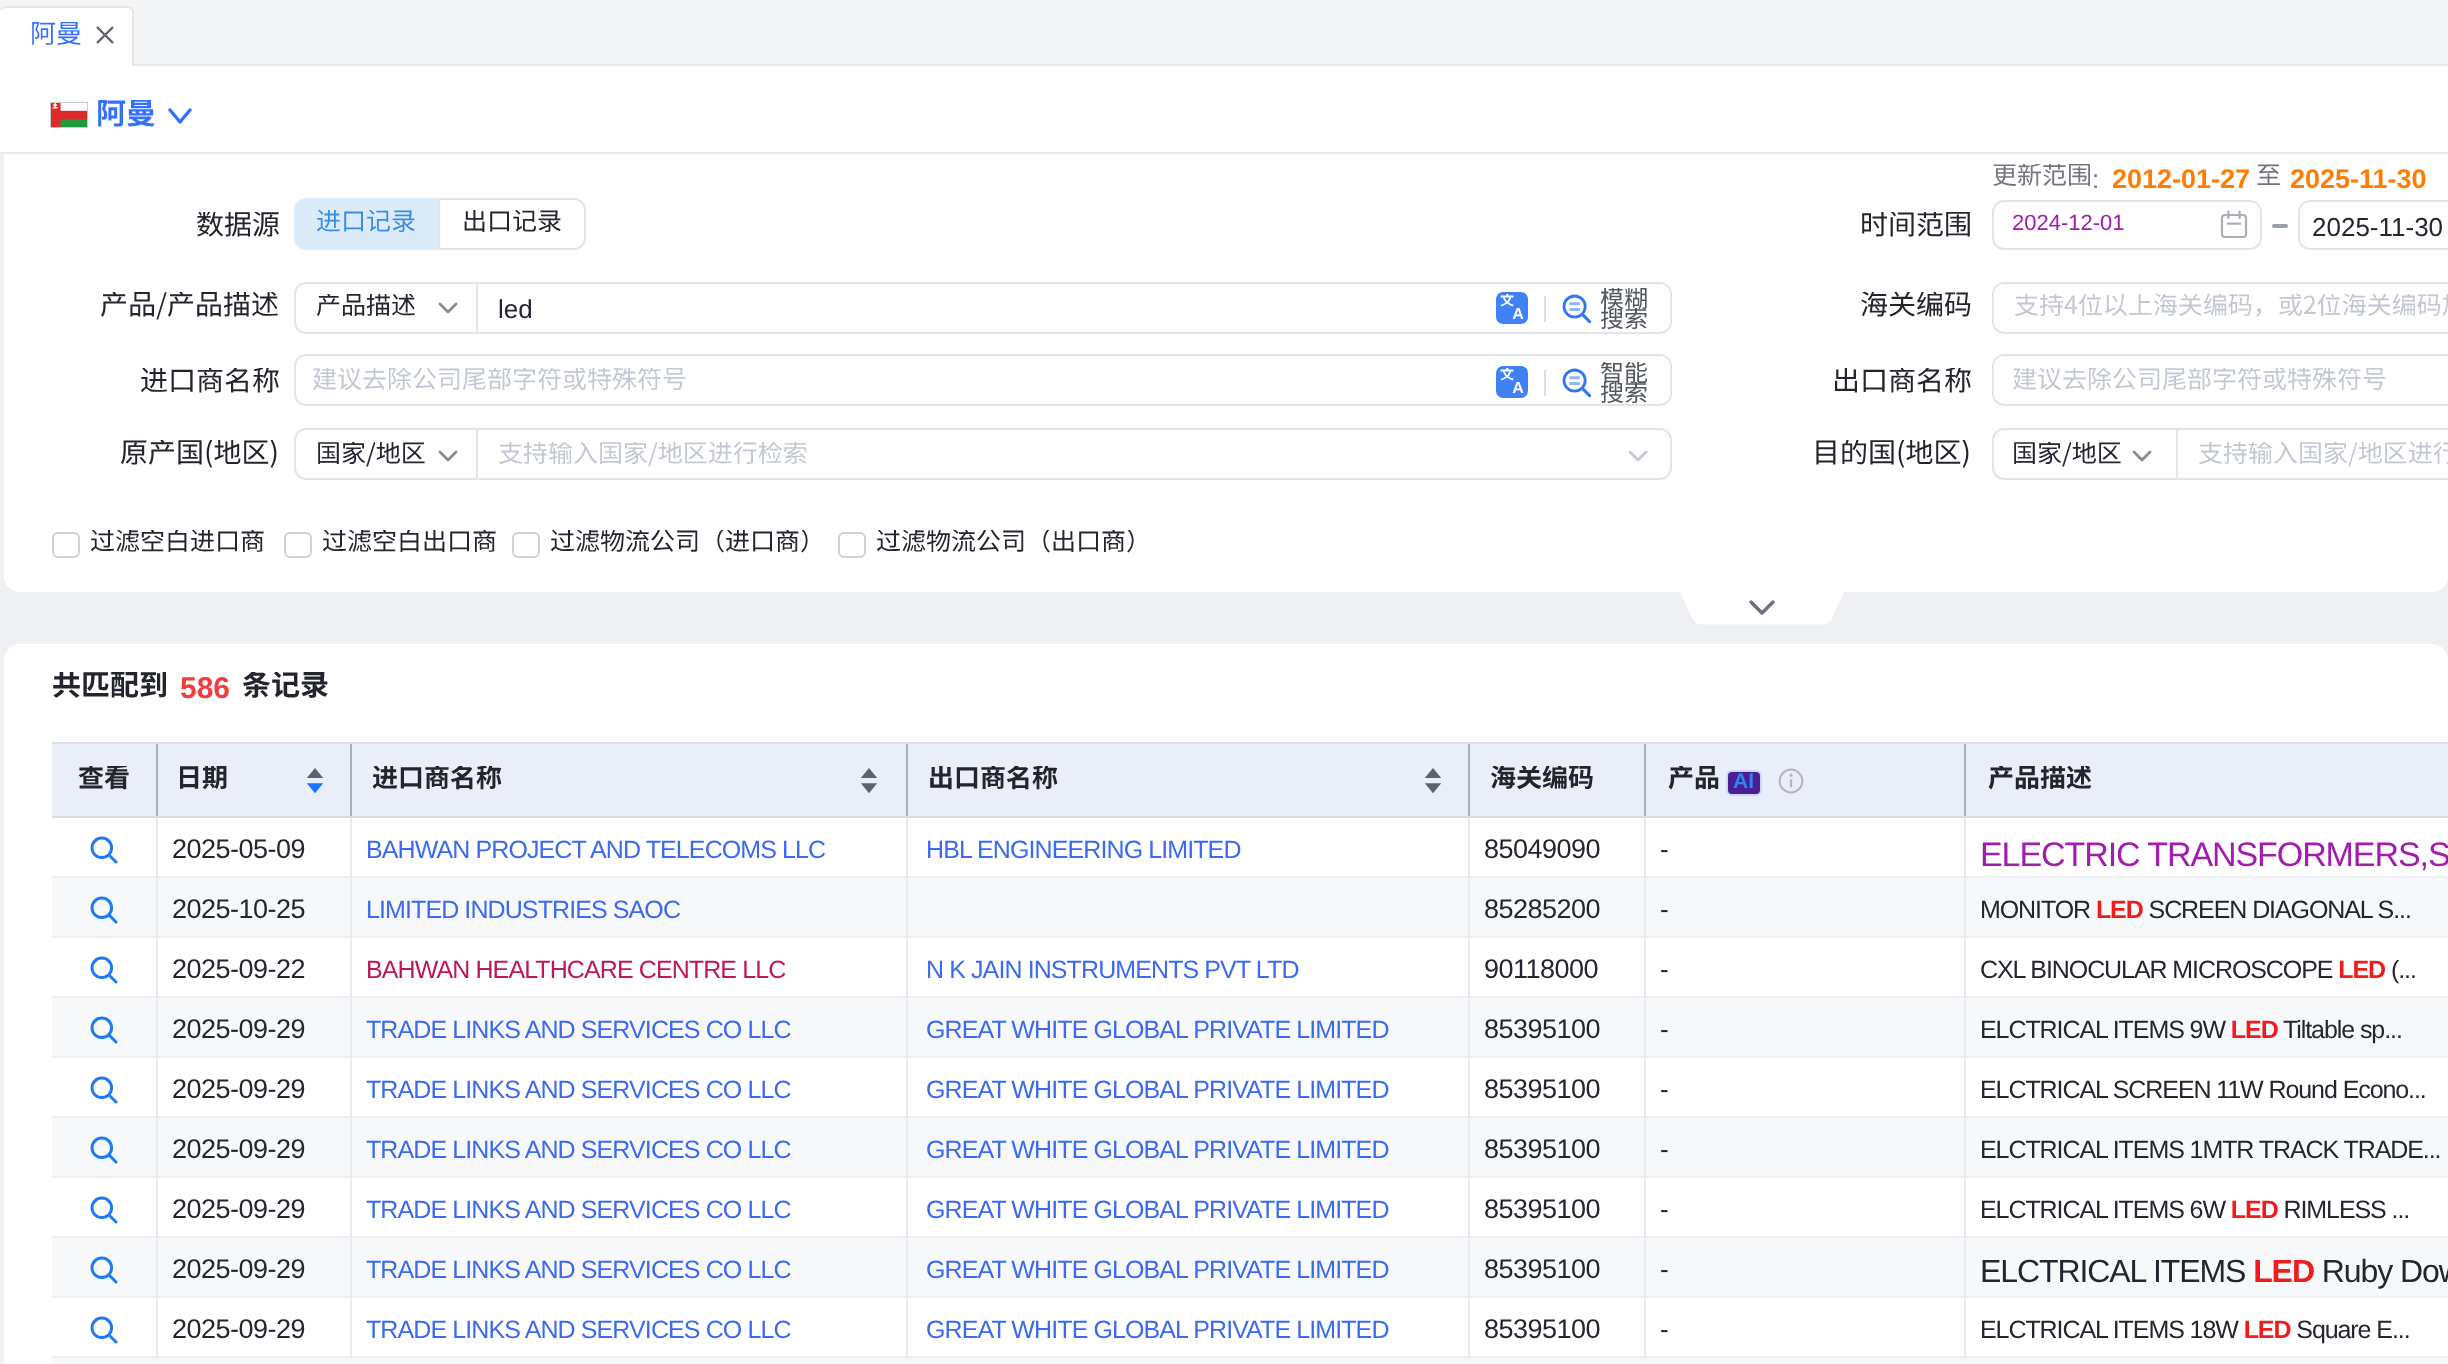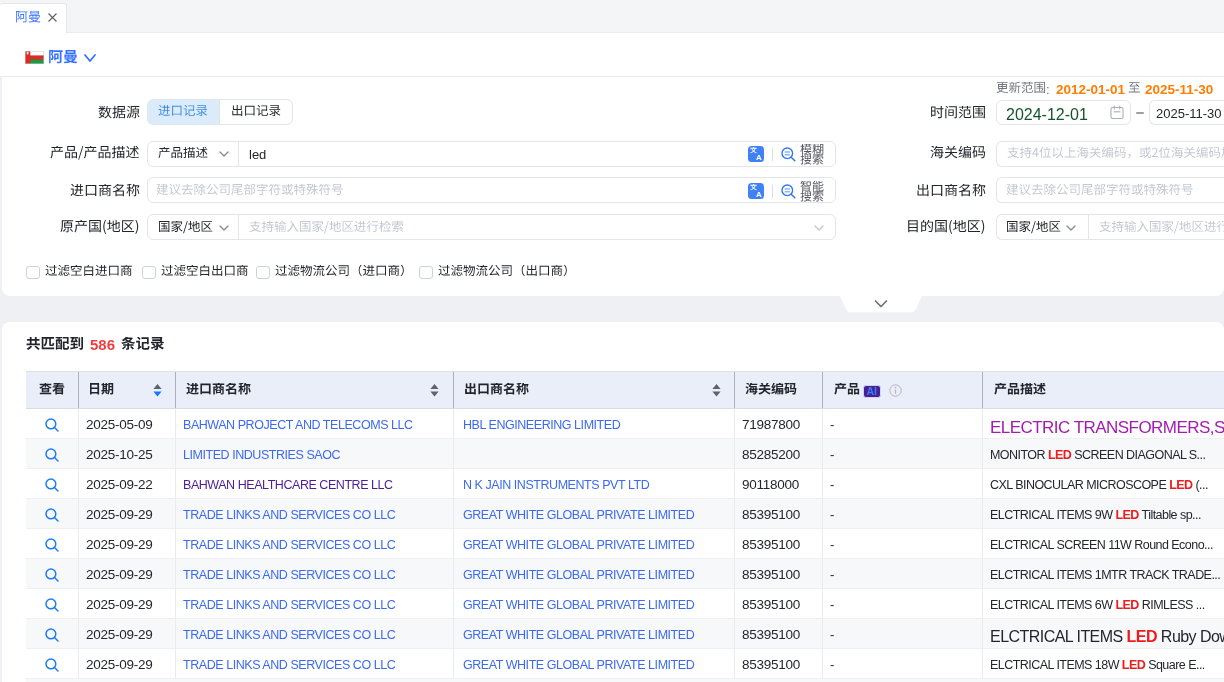--- a/index.html
+++ b/index.html
@@ -156,34 +156,34 @@
     </div>
 <svg style="position:absolute;left:814px;top:225px" width="10" height="6" viewBox="0 0 10 6">
       <path d="M1,1 L5.0,5 L9,1" stroke="#c3c8d2" stroke-width="1.4" fill="none" stroke-linecap="round" stroke-linejoin="round"></path>
     </svg>
 <div style="position:absolute;left:996px;top:82px">
       <svg width="50" height="14" viewBox="0 -10.0 50 14" style="display:block">
         <path d="M3.2 -3.0 2.4 -2.7C2.8 -1.9 3.3 -1.4 3.9 -0.9C3.2 -0.5 2.1 -0.1 0.6 0.2C0.8 0.4 1.0 0.8 1.2 1.0C2.8 0.7 3.9 0.2 4.8 -0.4C6.5 0.6 8.8 0.9 11.7 1.0C11.8 0.7 11.9 0.2 12.1 0.0C9.3 -0.0 7.2 -0.2 5.5 -1.0C6.2 -1.6 6.5 -2.3 6.7 -3.1H10.9V-7.9H6.8V-9.0H11.7V-9.8H0.8V-9.0H5.8V-7.9H2.0V-3.1H5.7C5.5 -2.5 5.2 -1.9 4.7 -1.4C4.1 -1.8 3.6 -2.3 3.2 -3.0ZM2.9 -5.1H5.8V-4.6C5.8 -4.4 5.8 -4.1 5.8 -3.9H2.9ZM6.8 -3.9C6.8 -4.1 6.8 -4.4 6.8 -4.6V-5.1H10.0V-3.9ZM2.9 -7.1H5.8V-5.9H2.9ZM6.8 -7.1H10.0V-5.9H6.8Z M17.0 -2.7C17.4 -2.0 17.8 -1.2 18.0 -0.6L18.7 -1.0C18.5 -1.6 18.1 -2.4 17.6 -3.0ZM14.2 -2.9C13.9 -2.2 13.5 -1.4 13.0 -0.9C13.2 -0.7 13.5 -0.5 13.7 -0.4C14.2 -1.0 14.7 -1.9 14.9 -2.8ZM19.4 -9.3V-5.0C19.4 -3.3 19.3 -1.2 18.2 0.3C18.4 0.4 18.8 0.7 19.0 0.9C20.1 -0.7 20.3 -3.2 20.3 -5.0V-5.4H22.2V0.9H23.1V-5.4H24.5V-6.3H20.3V-8.7C21.6 -8.9 23.0 -9.2 24.1 -9.6L23.3 -10.3C22.4 -9.9 20.8 -9.5 19.4 -9.3ZM15.2 -10.3C15.4 -10.0 15.6 -9.6 15.7 -9.2H13.3V-8.4H18.8V-9.2H16.7C16.5 -9.6 16.3 -10.1 16.0 -10.6ZM17.2 -8.3C17.1 -7.8 16.8 -6.9 16.5 -6.3H13.1V-5.5H15.6V-4.2H13.1V-3.4H15.6V-0.2C15.6 -0.1 15.6 -0.1 15.5 -0.1C15.3 -0.1 15.0 -0.1 14.5 -0.1C14.7 0.2 14.8 0.5 14.8 0.7C15.4 0.7 15.8 0.7 16.1 0.6C16.4 0.5 16.5 0.2 16.5 -0.2V-3.4H18.8V-4.2H16.5V-5.5H19.0V-6.3H17.4C17.6 -6.9 17.9 -7.5 18.1 -8.2ZM14.1 -8.1C14.3 -7.6 14.5 -6.8 14.6 -6.3L15.4 -6.6C15.3 -7.0 15.1 -7.8 14.8 -8.3Z M25.9 0.2 26.6 1.0C27.5 0.0 28.6 -1.2 29.5 -2.3L29.0 -3.0C28.0 -1.8 26.8 -0.6 25.9 0.2ZM26.4 -6.6C27.2 -6.2 28.2 -5.6 28.7 -5.2L29.3 -5.9C28.7 -6.2 27.7 -6.8 27.0 -7.2ZM25.7 -4.2C26.5 -3.9 27.5 -3.3 28.1 -3.0L28.6 -3.7C28.0 -4.0 27.0 -4.5 26.2 -4.9ZM30.1 -6.8V-0.8C30.1 0.5 30.6 0.8 32.1 0.8C32.4 0.8 34.8 0.8 35.2 0.8C36.5 0.8 36.9 0.3 37.0 -1.4C36.7 -1.5 36.3 -1.7 36.1 -1.8C36.0 -0.4 35.9 -0.1 35.1 -0.1C34.6 -0.1 32.5 -0.1 32.1 -0.1C31.2 -0.1 31.1 -0.2 31.1 -0.8V-5.9H35.0V-3.6C35.0 -3.4 34.9 -3.4 34.7 -3.4C34.4 -3.4 33.7 -3.4 32.8 -3.4C32.9 -3.1 33.1 -2.8 33.1 -2.5C34.2 -2.5 34.9 -2.5 35.3 -2.7C35.8 -2.8 35.9 -3.1 35.9 -3.6V-6.8ZM33.0 -10.5V-9.4H29.5V-10.5H28.5V-9.4H25.7V-8.5H28.5V-7.3H29.5V-8.5H33.0V-7.3H33.9V-8.5H36.8V-9.4H33.9V-10.5Z M40.3 -7.8V-7.0H43.2V-6.0H40.8V-5.2H43.2V-4.2H40.1V-3.4H43.2V-0.8H44.1V-3.4H46.4C46.3 -2.7 46.2 -2.4 46.1 -2.2C46.0 -2.1 46.0 -2.1 45.8 -2.1C45.6 -2.1 45.2 -2.1 44.8 -2.2C44.9 -2.0 45.0 -1.7 45.0 -1.4C45.5 -1.4 45.9 -1.4 46.2 -1.4C46.5 -1.5 46.6 -1.5 46.8 -1.7C47.0 -1.9 47.2 -2.5 47.3 -3.8C47.3 -3.9 47.3 -4.2 47.3 -4.2H44.1V-5.2H46.7V-6.0H44.1V-7.0H47.2V-7.8H44.1V-8.8H43.2V-7.8ZM38.5 -10.0V1.0H39.4V0.4H48.1V1.0H49.0V-10.0ZM39.4 -0.4V-9.2H48.1V-0.4Z" fill="#72767e"></path>
       </svg>
     </div>
 <div class="lat" style="left:1046px;top:82px;font-size:13px;color:#72767e">:</div>
-<div class="lat" style="left:1056px;top:82px;font:bold 13.5px &quot;Liberation Sans&quot;;color:#ff7d00">2012-01-01</div>
+<div class="lat" style="left:1056px;top:82px;font:bold 13.5px &quot;Liberation Sans&quot;;color:#ff7d00">2012-01-27</div>
 <div style="position:absolute;left:1128px;top:82px">
       <svg width="13" height="14" viewBox="0 -10.0 13 14" style="display:block">
         <path d="M1.8 -5.3C2.3 -5.5 3.0 -5.5 9.8 -5.8C10.1 -5.5 10.4 -5.2 10.6 -4.9L11.4 -5.5C10.7 -6.3 9.3 -7.5 8.2 -8.4L7.4 -7.9C7.9 -7.5 8.5 -7.0 9.0 -6.6L3.2 -6.3C4.0 -7.1 4.8 -8.0 5.5 -8.9H11.5V-9.8H1.0V-8.9H4.3C3.5 -7.9 2.7 -7.1 2.4 -6.8C2.1 -6.5 1.8 -6.3 1.5 -6.2C1.6 -6.0 1.8 -5.5 1.8 -5.3ZM5.8 -5.2V-3.6H1.8V-2.7H5.8V-0.4H0.7V0.5H11.9V-0.4H6.7V-2.7H10.8V-3.6H6.7V-5.2Z" fill="#6f747c"></path>
       </svg>
     </div>
 <div class="lat" style="left:1145px;top:82px;font:bold 13.5px &quot;Liberation Sans&quot;;color:#ff7d00">2025-11-30</div>
 <div style="position:absolute;left:930px;top:106px">
       <svg width="56" height="15" viewBox="0 -11.2 56 15" style="display:block">
         <path d="M6.6 -6.3C7.4 -5.2 8.3 -3.8 8.8 -2.9L9.7 -3.4C9.2 -4.3 8.3 -5.7 7.5 -6.8ZM4.5 -5.6V-2.4H2.1V-5.6ZM4.5 -6.6H2.1V-9.6H4.5ZM1.1 -10.6V-0.4H2.1V-1.5H5.5V-10.6ZM10.7 -11.7V-9.0H6.2V-7.9H10.7V-0.5C10.7 -0.2 10.6 -0.1 10.3 -0.1C10.0 -0.1 9.0 -0.1 7.9 -0.1C8.0 0.2 8.2 0.7 8.3 1.0C9.7 1.0 10.6 1.0 11.1 0.8C11.6 0.6 11.8 0.3 11.8 -0.5V-7.9H13.5V-9.0H11.8V-11.7Z M15.3 -8.6V1.1H16.4V-8.6ZM15.5 -11.1C16.1 -10.5 16.9 -9.6 17.2 -9.0L18.0 -9.6C17.7 -10.2 17.0 -11.0 16.3 -11.6ZM19.3 -4.1H22.7V-2.2H19.3ZM19.3 -6.9H22.7V-5.0H19.3ZM18.4 -7.8V-1.4H23.7V-7.8ZM18.9 -11.0V-10.0H25.7V-0.2C25.7 0.0 25.6 0.1 25.5 0.1C25.3 0.1 24.7 0.1 24.1 0.1C24.3 0.4 24.4 0.8 24.5 1.1C25.3 1.1 25.9 1.1 26.3 0.9C26.7 0.7 26.8 0.4 26.8 -0.2V-11.0Z M29.1 0.2 29.8 1.1C30.8 0.0 32.0 -1.3 33.0 -2.5L32.4 -3.3C31.3 -2.0 30.0 -0.6 29.1 0.2ZM29.6 -7.4C30.4 -6.9 31.6 -6.2 32.2 -5.8L32.8 -6.6C32.2 -7.0 31.0 -7.6 30.2 -8.1ZM28.8 -4.7C29.7 -4.3 30.8 -3.7 31.4 -3.3L32.0 -4.2C31.4 -4.5 30.2 -5.1 29.4 -5.4ZM33.7 -7.6V-0.9C33.7 0.5 34.2 0.9 35.9 0.9C36.3 0.9 39.0 0.9 39.4 0.9C40.9 0.9 41.3 0.3 41.4 -1.6C41.1 -1.7 40.7 -1.9 40.4 -2.0C40.3 -0.4 40.2 -0.1 39.4 -0.1C38.8 -0.1 36.4 -0.1 36.0 -0.1C35.0 -0.1 34.8 -0.3 34.8 -0.9V-6.6H39.1V-4.0C39.1 -3.9 39.1 -3.8 38.8 -3.8C38.6 -3.8 37.7 -3.8 36.7 -3.8C36.9 -3.5 37.1 -3.1 37.1 -2.8C38.3 -2.8 39.1 -2.8 39.6 -3.0C40.1 -3.1 40.2 -3.4 40.2 -4.0V-7.6ZM36.9 -11.8V-10.5H33.0V-11.8H32.0V-10.5H28.8V-9.6H32.0V-8.2H33.0V-9.6H36.9V-8.2H38.0V-9.6H41.2V-10.5H38.0V-11.8Z M45.1 -8.8V-7.9H48.4V-6.7H45.7V-5.9H48.4V-4.7H44.9V-3.8H48.4V-0.9H49.4V-3.8H52.0C51.9 -3.0 51.8 -2.6 51.7 -2.5C51.6 -2.4 51.5 -2.4 51.3 -2.4C51.1 -2.4 50.7 -2.4 50.1 -2.5C50.3 -2.2 50.4 -1.9 50.4 -1.6C50.9 -1.6 51.4 -1.6 51.7 -1.6C52.0 -1.6 52.2 -1.7 52.4 -1.9C52.7 -2.2 52.8 -2.8 53.0 -4.3C53.0 -4.4 53.0 -4.7 53.0 -4.7H49.4V-5.9H52.3V-6.7H49.4V-7.9H52.9V-8.8H49.4V-9.9H48.4V-8.8ZM43.1 -11.2V1.1H44.1V0.4H53.8V1.1H54.9V-11.2ZM44.1 -0.5V-10.3H53.8V-0.5Z" fill="#22252b"></path>
       </svg>
     </div>
 <div style="position:absolute;left:996px;top:100px;width:135px;height:25px;background:#fff;border:1px solid #e3e5e9;border-radius:6px"></div>
-<div class="lat" style="left:1006px;top:106px;font-size:16px;color:#14532d">2024-12-01</div>
+<div class="lat" style="left:1006px;top:106px;font-size:11px;color:#a21caf">2024-12-01</div>
 <svg style="position:absolute;left:1110px;top:105px" width="14" height="15" viewBox="0 0 14 15">
 <rect x="1" y="2.5" width="12" height="11" rx="1.5" stroke="#a9aeb8" stroke-width="1.1" fill="none"></rect>
 <path d="M4.2,0.8 V4 M9.8,0.8 V4" stroke="#a9aeb8" stroke-width="1.1" stroke-linecap="round"></path>
 <path d="M3.5,6.8 h7" stroke="#a9aeb8" stroke-width="1.1"></path>
     </svg>
 <div style="position:absolute;left:1136px;top:112px;width:8px;height:1.5px;background:#9aa0aa;border-radius:1px"></div>
 <div style="position:absolute;left:1148.5px;top:100px;width:140px;height:25px;background:#fff;border:1px solid #e3e5e9;border-radius:6px 0 0 6px;border-right:none"></div>
 <div class="lat" style="left:1156px;top:106px;font-size:13px;color:#23262e">2025-11-30</div>
 <div style="position:absolute;left:930px;top:146px">
       <svg width="56" height="15" viewBox="0 -11.2 56 15" style="display:block">
@@ -249,21 +249,21 @@
 <div style="position:absolute;left:438px;top:265px">
       <svg width="138" height="14" viewBox="0 -10.0 138 14" style="display:block">
         <path d="M1.0 -9.7C1.7 -9.0 2.5 -8.1 2.8 -7.5L3.6 -8.1C3.2 -8.7 2.4 -9.5 1.7 -10.2ZM4.8 -6.0C5.4 -5.2 6.2 -4.1 6.5 -3.4L7.3 -3.9C6.9 -4.6 6.2 -5.6 5.5 -6.4ZM3.3 -5.8H0.6V-4.9H2.4V-1.7C1.8 -1.5 1.1 -0.9 0.5 -0.2L1.1 0.7C1.8 -0.2 2.4 -0.9 2.8 -0.9C3.1 -0.9 3.5 -0.5 4.0 -0.1C4.9 0.4 5.9 0.5 7.5 0.5C8.7 0.5 10.9 0.5 11.8 0.4C11.8 0.1 11.9 -0.3 12.1 -0.6C10.8 -0.5 9.0 -0.4 7.5 -0.4C6.1 -0.4 5.0 -0.5 4.2 -1.0C3.8 -1.2 3.5 -1.5 3.3 -1.6ZM9.0 -10.5V-8.2H4.2V-7.4H9.0V-2.4C9.0 -2.2 8.9 -2.1 8.7 -2.1C8.4 -2.1 7.5 -2.1 6.6 -2.1C6.8 -1.9 6.9 -1.4 7.0 -1.2C8.1 -1.2 8.9 -1.2 9.3 -1.3C9.8 -1.5 10.0 -1.8 10.0 -2.4V-7.4H11.7V-8.2H10.0V-10.5Z M19.1 -2.5V-0.2C19.1 0.6 19.4 0.8 20.3 0.8C20.5 0.8 21.9 0.8 22.1 0.8C22.9 0.8 23.1 0.4 23.2 -0.9C23.0 -1.0 22.7 -1.1 22.5 -1.2C22.5 -0.1 22.4 0.1 22.0 0.1C21.7 0.1 20.6 0.1 20.4 0.1C19.9 0.1 19.9 0.1 19.9 -0.2V-2.5ZM18.1 -2.5C17.9 -1.6 17.6 -0.5 17.1 0.2L17.8 0.4C18.2 -0.2 18.5 -1.4 18.7 -2.2ZM20.2 -3.0C20.7 -2.4 21.2 -1.6 21.5 -1.1L22.1 -1.4C21.8 -2.0 21.3 -2.8 20.8 -3.3ZM22.5 -2.5C23.1 -1.6 23.7 -0.5 24.0 0.3L24.6 -0.1C24.4 -0.8 23.8 -1.9 23.1 -2.7ZM13.6 -9.6C14.3 -9.2 15.2 -8.5 15.6 -8.1L16.1 -8.7C15.7 -9.1 14.9 -9.8 14.2 -10.2ZM13.0 -6.2C13.7 -5.9 14.6 -5.3 15.1 -4.9L15.6 -5.5C15.2 -5.9 14.2 -6.5 13.6 -6.9ZM13.3 0.1 14.1 0.6C14.7 -0.5 15.3 -2.0 15.8 -3.2L15.1 -3.8C14.6 -2.4 13.8 -0.8 13.3 0.1ZM16.6 -8.1V-5.5C16.6 -3.8 16.4 -1.3 15.3 0.5C15.5 0.6 15.9 0.9 16.0 1.1C17.2 -0.8 17.4 -3.6 17.4 -5.5V-7.4H23.4C23.3 -7.0 23.1 -6.5 22.9 -6.2L23.6 -6.0C23.9 -6.5 24.2 -7.3 24.5 -8.0L23.9 -8.2L23.8 -8.1H20.5V-8.9H23.9V-9.7H20.5V-10.5H19.6V-8.1ZM19.2 -7.2V-6.1L17.9 -6.0L18.0 -5.3L19.2 -5.4V-4.9C19.2 -4.1 19.5 -3.9 20.6 -3.9C20.9 -3.9 22.5 -3.9 22.7 -3.9C23.6 -3.9 23.8 -4.1 23.9 -5.2C23.7 -5.3 23.3 -5.4 23.1 -5.5C23.1 -4.7 23.0 -4.6 22.6 -4.6C22.3 -4.6 21.0 -4.6 20.7 -4.6C20.2 -4.6 20.1 -4.7 20.1 -4.9V-5.5L22.4 -5.7L22.4 -6.4L20.1 -6.2V-7.2Z M31.7 -10.5C31.3 -8.6 30.5 -6.8 29.5 -5.7C29.7 -5.6 30.0 -5.3 30.2 -5.1C30.7 -5.8 31.2 -6.6 31.6 -7.5H32.7C32.1 -5.5 31.0 -3.4 29.7 -2.4C29.9 -2.2 30.2 -2.0 30.4 -1.8C31.8 -3.0 32.9 -5.4 33.5 -7.5H34.5C33.9 -4.4 32.5 -1.2 30.5 0.2C30.7 0.4 31.1 0.6 31.3 0.8C33.3 -0.9 34.7 -4.2 35.4 -7.5H36.0C35.7 -2.5 35.4 -0.7 35.0 -0.2C34.9 -0.1 34.8 -0.0 34.5 -0.0C34.3 -0.0 33.8 -0.0 33.2 -0.1C33.4 0.2 33.5 0.6 33.5 0.9C34.1 0.9 34.6 0.9 34.9 0.9C35.3 0.8 35.6 0.7 35.8 0.4C36.3 -0.3 36.6 -2.2 36.9 -7.9C36.9 -8.1 36.9 -8.4 36.9 -8.4H32.0C32.2 -9.0 32.4 -9.7 32.5 -10.3ZM26.2 -9.8C26.1 -8.2 25.8 -6.7 25.4 -5.6C25.6 -5.5 25.9 -5.3 26.1 -5.2C26.3 -5.7 26.5 -6.3 26.6 -7.0H27.8V-4.2C26.9 -4.0 26.1 -3.7 25.4 -3.6L25.7 -2.7L27.8 -3.3V1.0H28.6V-3.6L30.2 -4.1L30.1 -4.9L28.6 -4.5V-7.0H29.9V-7.9H28.6V-10.5H27.8V-7.9H26.8C26.9 -8.5 27.0 -9.1 27.0 -9.7Z M44.7 -4.5V0.5H45.5V-4.5ZM42.5 -4.5V-3.2C42.5 -2.1 42.3 -0.7 40.8 0.4C41.0 0.5 41.3 0.8 41.5 1.0C43.1 -0.2 43.4 -1.9 43.4 -3.2V-4.5ZM46.9 -4.5V-0.6C46.9 0.2 47.0 0.4 47.2 0.6C47.4 0.7 47.6 0.8 47.9 0.8C48.0 0.8 48.3 0.8 48.5 0.8C48.7 0.8 49.0 0.7 49.1 0.7C49.3 0.6 49.4 0.4 49.4 0.2C49.5 -0.1 49.5 -0.7 49.5 -1.3C49.3 -1.4 49.0 -1.5 48.9 -1.6C48.9 -1.0 48.9 -0.6 48.8 -0.4C48.8 -0.2 48.8 -0.1 48.7 -0.0C48.6 0.0 48.5 0.0 48.4 0.0C48.3 0.0 48.2 0.0 48.1 0.0C48.0 0.0 47.9 0.0 47.9 -0.0C47.8 -0.1 47.8 -0.2 47.8 -0.5V-4.5ZM38.6 -9.7C39.3 -9.2 40.2 -8.6 40.7 -8.1L41.2 -8.8C40.8 -9.3 39.9 -9.9 39.1 -10.3ZM38.0 -6.2C38.8 -5.9 39.8 -5.3 40.3 -4.9L40.8 -5.6C40.3 -6.1 39.3 -6.6 38.5 -6.9ZM38.3 0.2 39.1 0.8C39.8 -0.3 40.7 -1.9 41.4 -3.2L40.7 -3.8C40.0 -2.4 39.0 -0.8 38.3 0.2ZM44.5 -10.3C44.7 -9.9 44.9 -9.3 45.0 -8.9H41.5V-8.0H43.9C43.4 -7.4 42.7 -6.5 42.5 -6.2C42.2 -6.0 41.9 -5.9 41.6 -5.9C41.7 -5.7 41.8 -5.2 41.9 -5.0C42.2 -5.1 42.8 -5.2 48.0 -5.5C48.2 -5.2 48.4 -4.9 48.6 -4.6L49.3 -5.1C48.9 -5.9 47.9 -7.0 47.1 -7.8L46.4 -7.4C46.7 -7.1 47.1 -6.7 47.4 -6.3L43.5 -6.1C43.9 -6.6 44.5 -7.4 45.0 -8.0H49.3V-8.9H46.0C45.9 -9.3 45.6 -10.0 45.3 -10.5Z M54.0 -10.1C53.3 -8.3 52.0 -6.5 50.6 -5.4C50.9 -5.2 51.3 -4.9 51.5 -4.7C52.9 -5.9 54.2 -7.8 55.0 -9.9ZM58.3 -10.2 57.4 -9.9C58.4 -8.0 60.0 -5.9 61.3 -4.7C61.5 -4.9 61.8 -5.3 62.0 -5.5C60.8 -6.5 59.1 -8.5 58.3 -10.2ZM52.0 0.2C52.5 0.0 53.2 -0.1 59.8 -0.5C60.1 0.0 60.4 0.5 60.6 0.9L61.5 0.4C60.9 -0.7 59.6 -2.5 58.5 -3.8L57.6 -3.4C58.1 -2.8 58.7 -2.1 59.2 -1.4L53.3 -1.0C54.6 -2.5 55.8 -4.4 56.8 -6.2L55.8 -6.7C54.8 -4.6 53.3 -2.4 52.8 -1.9C52.3 -1.3 52.0 -0.9 51.6 -0.8C51.8 -0.5 52.0 -0.0 52.0 0.2Z M63.7 -7.5V-6.7H71.2V-7.5ZM63.6 -9.7V-8.8H72.7V-0.4C72.7 -0.2 72.6 -0.1 72.3 -0.1C72.1 -0.1 71.2 -0.1 70.4 -0.1C70.5 0.2 70.7 0.6 70.7 0.9C71.8 0.9 72.6 0.9 73.0 0.7C73.5 0.6 73.6 0.2 73.6 -0.4V-9.7ZM65.4 -4.5H69.4V-2.1H65.4ZM64.5 -5.3V-0.4H65.4V-1.3H70.3V-5.3Z M83.7 -4.8C83.7 -2.3 84.7 -0.3 86.2 1.2L86.9 0.8C85.5 -0.7 84.6 -2.5 84.6 -4.8C84.6 -7.0 85.5 -8.8 86.9 -10.3L86.2 -10.7C84.7 -9.2 83.7 -7.2 83.7 -4.8Z M88.8 -4.3V0.3H97.7V1.0H98.7V-4.3H97.7V-0.7H94.2V-5.1H98.2V-9.4H97.2V-6.0H94.2V-10.5H93.2V-6.0H90.3V-9.4H89.4V-5.1H93.2V-0.7H89.8V-4.3Z M101.6 -9.2V0.7H102.6V-0.4H110.0V0.6H111.0V-9.2ZM102.6 -1.3V-8.2H110.0V-1.3Z M115.9 -8.0C116.2 -7.6 116.5 -7.0 116.7 -6.6L117.6 -6.9C117.4 -7.3 117.0 -7.9 116.8 -8.3ZM119.5 -5.1C120.3 -4.5 121.4 -3.6 122.0 -3.1L122.5 -3.8C122.0 -4.3 120.8 -5.1 120.0 -5.6ZM117.4 -5.5C116.9 -4.9 116.0 -4.3 115.2 -3.8C115.4 -3.6 115.6 -3.2 115.7 -3.1C116.5 -3.6 117.5 -4.5 118.1 -5.2ZM120.7 -8.2C120.5 -7.8 120.2 -7.1 119.8 -6.5H114.0V1.0H114.9V-5.7H122.7V-0.1C122.7 0.2 122.6 0.2 122.4 0.2C122.2 0.2 121.5 0.2 120.7 0.2C120.8 0.4 121.0 0.7 121.0 0.9C122.1 0.9 122.7 0.9 123.1 0.8C123.5 0.7 123.6 0.5 123.6 -0.0V-6.5H120.8C121.1 -7.0 121.4 -7.5 121.7 -8.0ZM116.4 -3.5V-0.0H117.2V-0.6H121.0V-3.5ZM117.2 -2.8H120.2V-1.3H117.2ZM118.0 -10.3C118.2 -10.0 118.3 -9.5 118.5 -9.2H113.3V-8.3H124.2V-9.2H119.5C119.4 -9.6 119.1 -10.1 118.9 -10.6Z M128.8 -4.8C128.8 -7.2 127.8 -9.2 126.3 -10.7L125.6 -10.3C127.0 -8.8 127.9 -7.0 127.9 -4.8C127.9 -2.5 127.0 -0.7 125.6 0.8L126.3 1.2C127.8 -0.3 128.8 -2.3 128.8 -4.8Z" fill="#23262e"></path>
       </svg>
     </div>
 <svg style="position:absolute;left:838px;top:296px" width="86" height="20" viewBox="0 0 86 20">
 <path d="M2,0 H84 L77.5,14 Q76.2,16.2 73.2,16.2 H12.8 Q9.8,16.2 8.5,14 Z" fill="#ffffff"></path>
 <path d="M37.5,5 L43,10.5 L48.5,5" stroke="#6a7080" stroke-width="1.7" fill="none" stroke-linecap="round" stroke-linejoin="round"></path>
     </svg>
 <div style="position:absolute;left:2px;top:322px;width:1222px;height:360px;background:#fff;border-radius:8px 8px 0 0"></div>
-<div style="position:absolute;left:26px;top:336px;display:flex;align-items:flex-end">
+<div style="position:absolute;left:26px;top:336px;display:flex;align-items:flex-start">
 <div>
         <svg width="58" height="16" viewBox="0 -11.6 58 16" style="display:block">
           <path d="M8.3 -2.0C9.5 -1.0 11.3 0.4 12.1 1.3L13.8 0.3C12.9 -0.6 11.1 -2.0 9.8 -2.9ZM4.4 -2.8C3.6 -1.8 2.1 -0.6 0.7 0.1C1.1 0.4 1.8 0.9 2.1 1.3C3.6 0.5 5.2 -0.8 6.2 -2.1ZM1.1 -9.5V-7.8H3.8V-5.1H0.6V-3.4H13.9V-5.1H10.7V-7.8H13.5V-9.5H10.7V-12.2H8.9V-9.5H5.6V-12.2H3.8V-9.5ZM5.6 -5.1V-7.8H8.9V-5.1Z M28.0 -11.5H15.7V0.6H28.2V-1.1H17.4V-9.9H19.6C19.5 -6.6 19.4 -4.7 17.5 -3.5C17.9 -3.2 18.4 -2.5 18.6 -2.1C20.9 -3.6 21.2 -6.1 21.3 -9.9H23.2V-4.7C23.2 -3.0 23.5 -2.5 25.0 -2.5C25.3 -2.5 26.1 -2.5 26.4 -2.5C27.6 -2.5 28.0 -3.2 28.2 -5.4C27.7 -5.6 27.0 -5.8 26.7 -6.1C26.6 -4.4 26.5 -4.1 26.2 -4.1C26.0 -4.1 25.4 -4.1 25.3 -4.1C24.9 -4.1 24.9 -4.2 24.9 -4.7V-9.9H28.0Z M36.8 -11.7V-10.0H40.9V-7.2H36.8V-1.2C36.8 0.6 37.4 1.1 39.0 1.1C39.3 1.1 40.6 1.1 41.0 1.1C42.5 1.1 43.0 0.4 43.1 -2.1C42.7 -2.2 41.9 -2.5 41.6 -2.8C41.5 -0.9 41.4 -0.5 40.8 -0.5C40.5 -0.5 39.5 -0.5 39.2 -0.5C38.6 -0.5 38.6 -0.6 38.6 -1.2V-5.6H40.9V-4.7H42.6V-11.7ZM31.2 -2.0H34.6V-1.0H31.2ZM31.2 -3.2V-4.4C31.4 -4.3 31.7 -4.0 31.8 -3.9C32.5 -4.6 32.7 -5.7 32.7 -6.5V-7.7H33.1V-5.3C33.1 -4.4 33.3 -4.2 34.0 -4.2C34.1 -4.2 34.3 -4.2 34.5 -4.2H34.6V-3.2ZM29.6 -11.8V-10.3H31.6V-9.1H29.9V1.2H31.2V0.3H34.6V1.0H36.0V-9.1H34.4V-10.3H36.2V-11.8ZM32.7 -9.1V-10.3H33.3V-9.1ZM31.2 -4.4V-7.7H31.8V-6.5C31.8 -5.8 31.8 -5.0 31.2 -4.4ZM34.0 -7.7H34.6V-5.1L34.5 -5.1C34.5 -5.1 34.5 -5.1 34.3 -5.1C34.3 -5.1 34.1 -5.1 34.1 -5.1C34.0 -5.1 34.0 -5.1 34.0 -5.3Z M52.5 -11.0V-2.2H54.1V-11.0ZM55.3 -12.2V-0.9C55.3 -0.6 55.2 -0.6 55.0 -0.6C54.7 -0.6 53.9 -0.6 53.2 -0.6C53.4 -0.1 53.7 0.6 53.8 1.1C54.9 1.1 55.7 1.0 56.3 0.8C56.8 0.5 57.0 0.0 57.0 -0.9V-12.2ZM44.2 -0.9 44.6 0.8C46.6 0.4 49.4 -0.1 51.9 -0.6L51.8 -2.1L49.0 -1.6V-3.3H51.6V-4.8H49.0V-6.1H47.4V-4.8H44.7V-3.3H47.4V-1.3C46.2 -1.1 45.1 -1.0 44.2 -0.9ZM45.2 -6.1C45.6 -6.3 46.3 -6.4 50.3 -6.7C50.4 -6.5 50.5 -6.2 50.6 -6.0L51.9 -6.9C51.6 -7.7 50.7 -9.0 49.9 -10.0H52.0V-11.5H44.4V-10.0H46.2C45.9 -9.2 45.5 -8.6 45.3 -8.3C45.1 -8.0 44.9 -7.8 44.6 -7.7C44.8 -7.3 45.1 -6.5 45.2 -6.1ZM48.6 -9.3C48.9 -8.9 49.2 -8.5 49.5 -8.1L46.8 -7.9C47.3 -8.5 47.7 -9.3 48.1 -10.0H49.8Z" fill="#22252b"></path>
         </svg>
       </div>
       <span style="font:bold 15px 'Liberation Sans';color:#f23d3d;margin:0 6px">586</span>
       <div>
         <svg width="44" height="16" viewBox="0 -11.6 44 16" style="display:block">
           <path d="M3.9 -2.6C3.2 -1.8 2.0 -0.9 1.0 -0.4C1.4 -0.1 1.9 0.4 2.1 0.8C3.2 0.2 4.5 -1.0 5.3 -2.0ZM9.1 -1.7C10.0 -0.9 11.2 0.2 11.6 1.0L13.0 -0.0C12.4 -0.8 11.3 -1.9 10.3 -2.6ZM9.2 -9.7C8.7 -9.1 8.0 -8.6 7.3 -8.2C6.5 -8.6 5.9 -9.1 5.3 -9.7ZM5.2 -12.4C4.5 -11.0 3.0 -9.7 0.9 -8.7C1.3 -8.4 1.9 -7.8 2.1 -7.4C2.9 -7.8 3.6 -8.2 4.1 -8.7C4.6 -8.2 5.1 -7.8 5.6 -7.4C4.1 -6.8 2.2 -6.4 0.4 -6.1C0.7 -5.8 1.0 -5.0 1.2 -4.6C3.4 -4.9 5.5 -5.5 7.3 -6.4C9.0 -5.6 10.9 -5.1 13.1 -4.8C13.3 -5.2 13.7 -5.9 14.1 -6.3C12.2 -6.5 10.5 -6.9 9.1 -7.4C10.2 -8.3 11.2 -9.3 11.9 -10.5L10.7 -11.2L10.4 -11.2H6.5C6.7 -11.4 6.9 -11.7 7.1 -12.0ZM6.3 -5.5V-4.3H2.1V-2.8H6.3V-0.4C6.3 -0.3 6.3 -0.2 6.1 -0.2C5.9 -0.2 5.3 -0.2 4.8 -0.2C5.0 0.2 5.2 0.8 5.3 1.3C6.2 1.3 6.9 1.3 7.4 1.0C8.0 0.8 8.1 0.4 8.1 -0.4V-2.8H12.6V-4.3H8.1V-5.5Z M16.0 -11.0C16.8 -10.3 17.9 -9.2 18.4 -8.5L19.6 -9.8C19.1 -10.4 18.0 -11.4 17.1 -12.1ZM15.1 -7.9V-6.2H17.2V-1.7C17.2 -1.0 16.7 -0.4 16.4 -0.1C16.7 0.1 17.2 0.8 17.3 1.1C17.6 0.8 18.1 0.4 20.5 -1.4C20.4 -1.7 20.1 -2.5 20.0 -2.9L18.9 -2.1V-7.9ZM20.5 -11.4V-9.7H26.0V-6.7H20.8V-1.3C20.8 0.6 21.4 1.1 23.3 1.1C23.8 1.1 25.6 1.1 26.1 1.1C27.9 1.1 28.4 0.3 28.6 -2.2C28.1 -2.3 27.3 -2.6 26.9 -2.9C26.8 -0.9 26.7 -0.6 25.9 -0.6C25.5 -0.6 23.9 -0.6 23.5 -0.6C22.7 -0.6 22.6 -0.7 22.6 -1.3V-5.1H26.0V-4.4H27.7V-11.4Z M30.7 -4.3C31.6 -3.8 32.8 -3.0 33.3 -2.4L34.5 -3.6C33.9 -4.1 32.7 -4.9 31.8 -5.3ZM30.8 -11.6V-10.0H39.2L39.2 -9.3H31.2V-7.7H39.1L39.1 -6.9H29.9V-5.4H35.3V-3.1C33.3 -2.3 31.1 -1.5 29.8 -1.1L30.7 0.5C32.0 -0.0 33.7 -0.7 35.3 -1.5V-0.4C35.3 -0.2 35.2 -0.1 35.0 -0.1C34.8 -0.1 33.9 -0.1 33.2 -0.1C33.5 0.3 33.7 0.9 33.8 1.3C34.9 1.4 35.7 1.3 36.3 1.1C36.9 0.9 37.1 0.5 37.1 -0.3V-2.4C38.3 -1.0 39.8 0.1 41.7 0.8C42.0 0.3 42.5 -0.4 42.9 -0.8C41.5 -1.1 40.3 -1.7 39.3 -2.5C40.2 -3.0 41.2 -3.7 42.0 -4.4L40.6 -5.4H42.7V-6.9H40.9C41.0 -8.4 41.2 -10.1 41.2 -11.6L39.8 -11.7L39.5 -11.6ZM37.1 -5.4H40.5C39.9 -4.8 39.0 -4.1 38.2 -3.5C37.8 -4.0 37.4 -4.5 37.1 -5.1Z" fill="#22252b"></path>
         </svg>
@@ -330,40 +330,40 @@
       </svg>
     </div>
 <div style="position:absolute;left:26px;top:409px;width:1198px;height:30px;background:#ffffff;border-bottom:1px solid #eef0f3"></div>
 <svg style="position:absolute;left:45px;top:418px" width="14" height="14" viewBox="0 0 14 14">
 <circle cx="5.9" cy="5.9" r="4.9" stroke="#1e7cf0" stroke-width="1.5" fill="none"></circle>
 <path d="M9.5,9.5 L13,13" stroke="#1e7cf0" stroke-width="1.5" stroke-linecap="round"></path>
     </svg>
 <div class="lat" style="left:86px;top:417px;font-size:13.5px;letter-spacing:-0.25px;color:#23262e">2025-05-09</div>
 <div class="lat" style="left:183px;top:417.5px;font-size:12.5px;letter-spacing:-0.45px;color:#3b6af0">BAHWAN PROJECT AND TELECOMS LLC</div>
 <div class="lat" style="left:463px;top:417.5px;font-size:12.5px;letter-spacing:-0.45px;color:#3b6af0">HBL ENGINEERING LIMITED</div>
-<div class="lat" style="left:742px;top:417px;font-size:13.5px;letter-spacing:-0.25px;color:#23262e">71987800</div>
+<div class="lat" style="left:742px;top:417px;font-size:13.5px;letter-spacing:-0.25px;color:#23262e">85049090</div>
 <div class="lat" style="left:830px;top:417px;font-size:13px;color:#23262e">-</div>
 <div class="lat" style="left:990px;top:417.5px;font-size:17px;letter-spacing:-0.54px;color:#a21caf">ELECTRIC TRANSFORMERS,STATIC C...</div>
 <div style="position:absolute;left:26px;top:439px;width:1198px;height:30px;background:#f7f8fa;border-bottom:1px solid #eef0f3"></div>
 <svg style="position:absolute;left:45px;top:448px" width="14" height="14" viewBox="0 0 14 14">
 <circle cx="5.9" cy="5.9" r="4.9" stroke="#1e7cf0" stroke-width="1.5" fill="none"></circle>
 <path d="M9.5,9.5 L13,13" stroke="#1e7cf0" stroke-width="1.5" stroke-linecap="round"></path>
     </svg>
 <div class="lat" style="left:86px;top:447px;font-size:13.5px;letter-spacing:-0.25px;color:#23262e">2025-10-25</div>
 <div class="lat" style="left:183px;top:447.5px;font-size:12.5px;letter-spacing:-0.45px;color:#3b6af0">LIMITED INDUSTRIES SAOC</div>
 <div class="lat" style="left:742px;top:447px;font-size:13.5px;letter-spacing:-0.25px;color:#23262e">85285200</div>
 <div class="lat" style="left:830px;top:447px;font-size:13px;color:#23262e">-</div>
 <div class="lat" style="left:990px;top:447.5px;font-size:12.5px;letter-spacing:-0.54px;color:#23262e">MONITOR <span style="color:#ee1c1c;font-weight:bold">LED</span> SCREEN DIAGONAL S...</div>
 <div style="position:absolute;left:26px;top:469px;width:1198px;height:30px;background:#ffffff;border-bottom:1px solid #eef0f3"></div>
 <svg style="position:absolute;left:45px;top:478px" width="14" height="14" viewBox="0 0 14 14">
 <circle cx="5.9" cy="5.9" r="4.9" stroke="#1e7cf0" stroke-width="1.5" fill="none"></circle>
 <path d="M9.5,9.5 L13,13" stroke="#1e7cf0" stroke-width="1.5" stroke-linecap="round"></path>
     </svg>
 <div class="lat" style="left:86px;top:477px;font-size:13.5px;letter-spacing:-0.25px;color:#23262e">2025-09-22</div>
-<div class="lat" style="left:183px;top:477.5px;font-size:12.5px;letter-spacing:-0.45px;color:#4c1d95">BAHWAN HEALTHCARE CENTRE LLC</div>
+<div class="lat" style="left:183px;top:477.5px;font-size:12.5px;letter-spacing:-0.45px;color:#be185d">BAHWAN HEALTHCARE CENTRE LLC</div>
 <div class="lat" style="left:463px;top:477.5px;font-size:12.5px;letter-spacing:-0.45px;color:#3b6af0">N K JAIN INSTRUMENTS PVT LTD</div>
 <div class="lat" style="left:742px;top:477px;font-size:13.5px;letter-spacing:-0.25px;color:#23262e">90118000</div>
 <div class="lat" style="left:830px;top:477px;font-size:13px;color:#23262e">-</div>
 <div class="lat" style="left:990px;top:477.5px;font-size:12.5px;letter-spacing:-0.54px;color:#23262e">CXL BINOCULAR MICROSCOPE <span style="color:#ee1c1c;font-weight:bold">LED</span> (...</div>
 <div style="position:absolute;left:26px;top:499px;width:1198px;height:30px;background:#f7f8fa;border-bottom:1px solid #eef0f3"></div>
 <svg style="position:absolute;left:45px;top:508px" width="14" height="14" viewBox="0 0 14 14">
 <circle cx="5.9" cy="5.9" r="4.9" stroke="#1e7cf0" stroke-width="1.5" fill="none"></circle>
 <path d="M9.5,9.5 L13,13" stroke="#1e7cf0" stroke-width="1.5" stroke-linecap="round"></path>
     </svg>
 <div class="lat" style="left:86px;top:507px;font-size:13.5px;letter-spacing:-0.25px;color:#23262e">2025-09-29</div>

